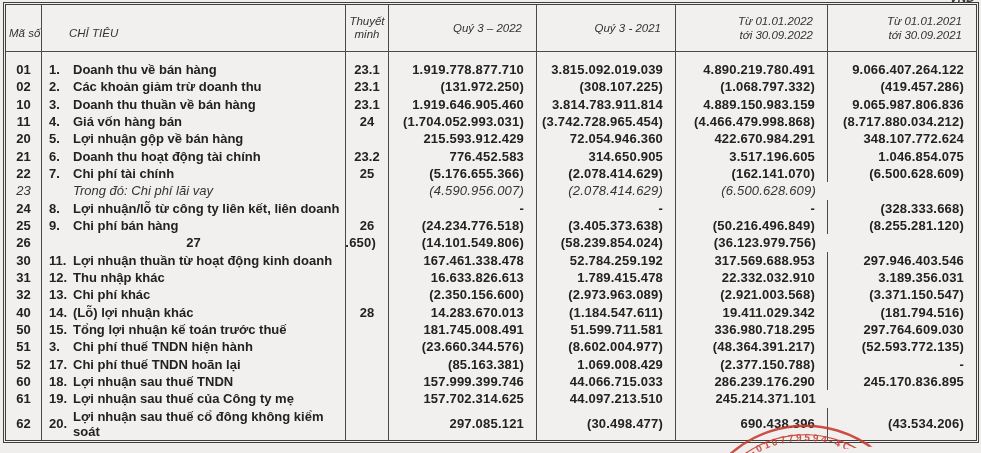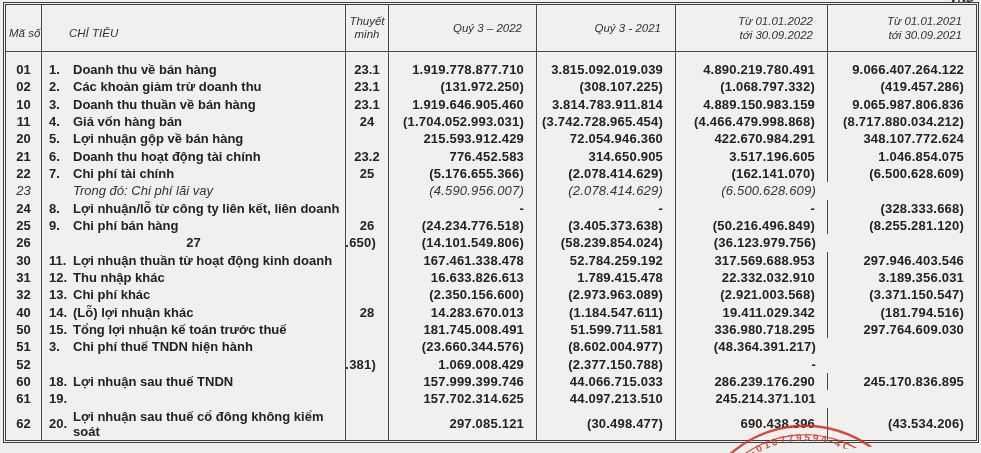--- a/index.html
+++ b/index.html
@@ -275,23 +275,28 @@
       <div class="grid tr">
     <div class="cell td-code">51</div>
     <div class="cell td-item">
       <span class="inum">3.</span>
       <span>Chi phí thuế TNDN hiện hành</span>
     </div>
     <div class="cell td-note"></div>
     <div class="cell td-val">(23.660.344.576)</div>
     <div class="cell td-val">(8.602.004.977)</div>
     <div class="cell td-val">(48.364.391.217)</div>
+    <div class="cell td-val">(52.593.772.135)</div>
   </div>
       <div class="grid tr">
     <div class="cell td-code">52</div>
+    <div class="cell td-item">
+      <span class="inum">17.</span>
+      <span>Chi phí thuế TNDN hoãn lại</span>
+    </div>
     <div class="cell td-note"></div>
     <div class="cell td-val">(85.163.381)</div>
     <div class="cell td-val">1.069.008.429</div>
     <div class="cell td-val">(2.377.150.788)</div>
     <div class="cell td-val">-</div>
   </div>
       <div class="grid tr">
     <div class="cell td-code">60</div>
     <div class="cell td-item">
       <span class="inum">18.</span>
@@ -300,20 +305,21 @@
     <div class="cell td-note"></div>
     <div class="cell td-val">157.999.399.746</div>
     <div class="cell td-val">44.066.715.033</div>
     <div class="cell td-val">286.239.176.290</div>
     <div class="cell td-val">245.170.836.895</div>
   </div>
       <div class="grid tr">
     <div class="cell td-code">61</div>
     <div class="cell td-item">
       <span class="inum">19.</span>
+      <span>Lợi nhuận sau thuế của Công ty mẹ</span>
     </div>
     <div class="cell td-note"></div>
     <div class="cell td-val">157.702.314.625</div>
     <div class="cell td-val">44.097.213.510</div>
     <div class="cell td-val">245.214.371.101</div>
   </div>
       <div class="grid tr">
     <div class="cell td-code">62</div>
     <div class="cell td-item">
       <span class="inum">20.</span>

